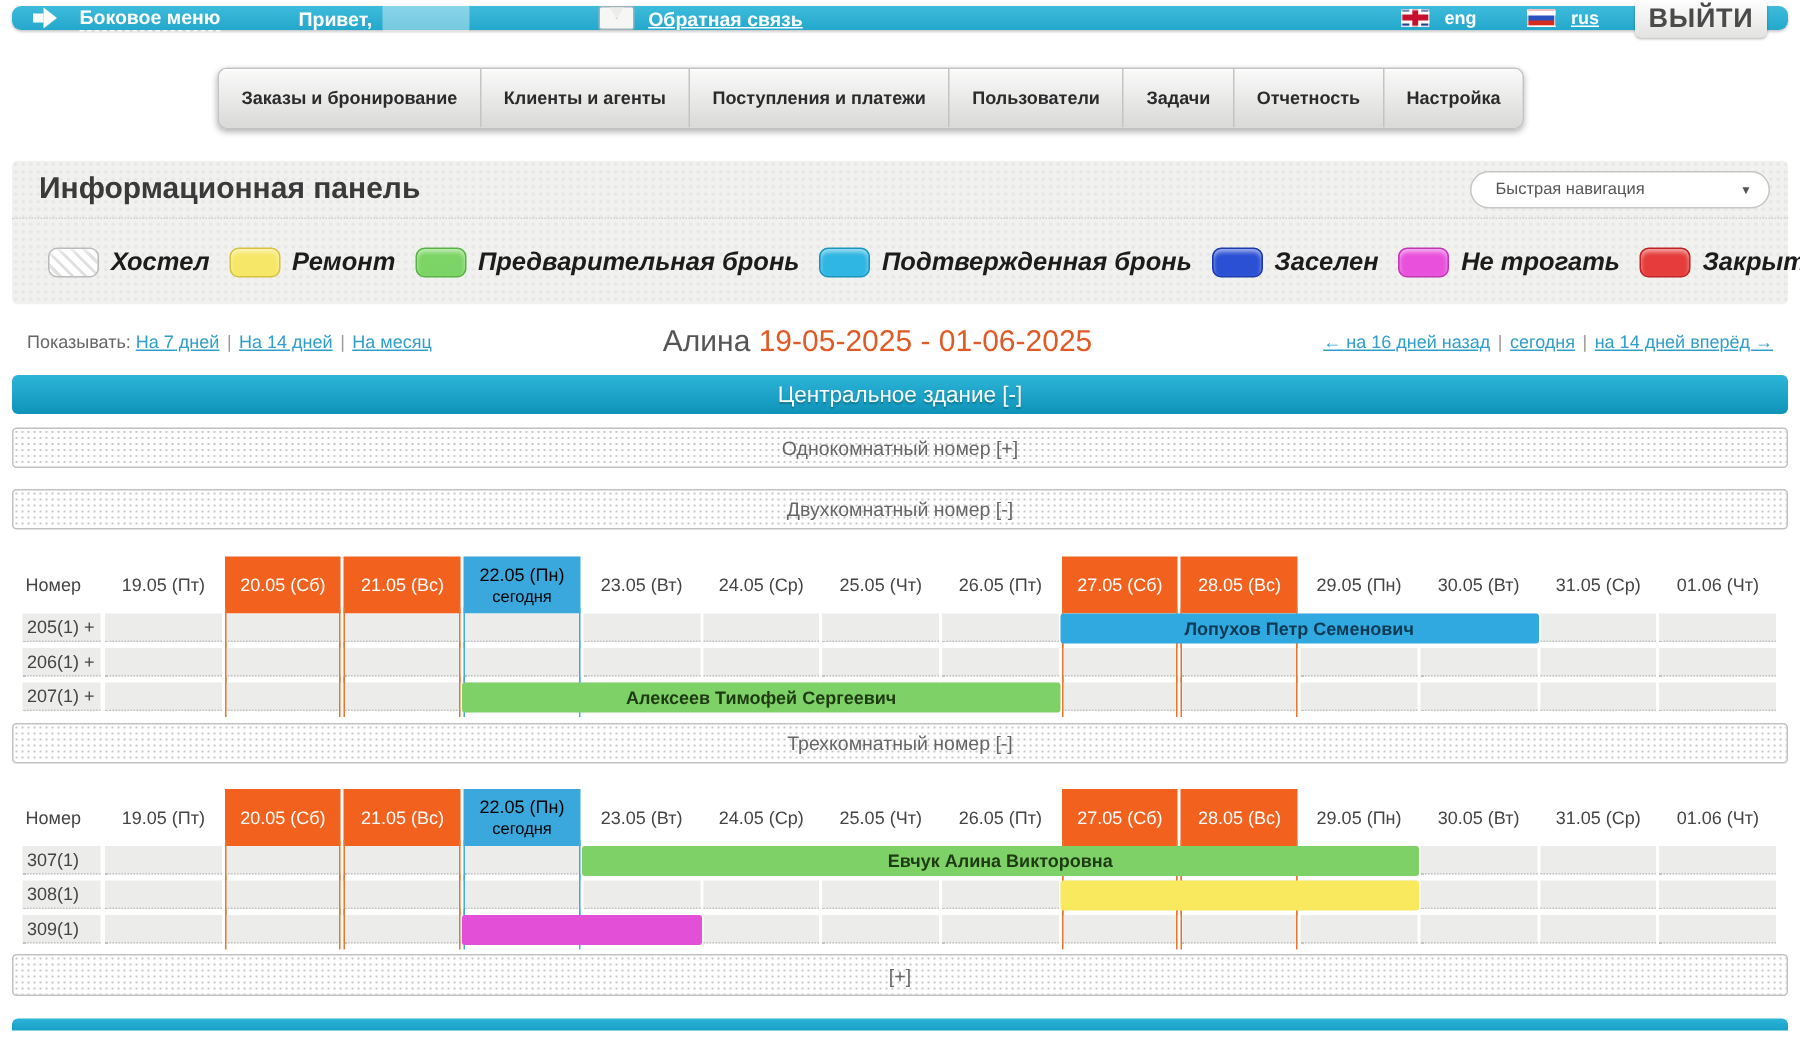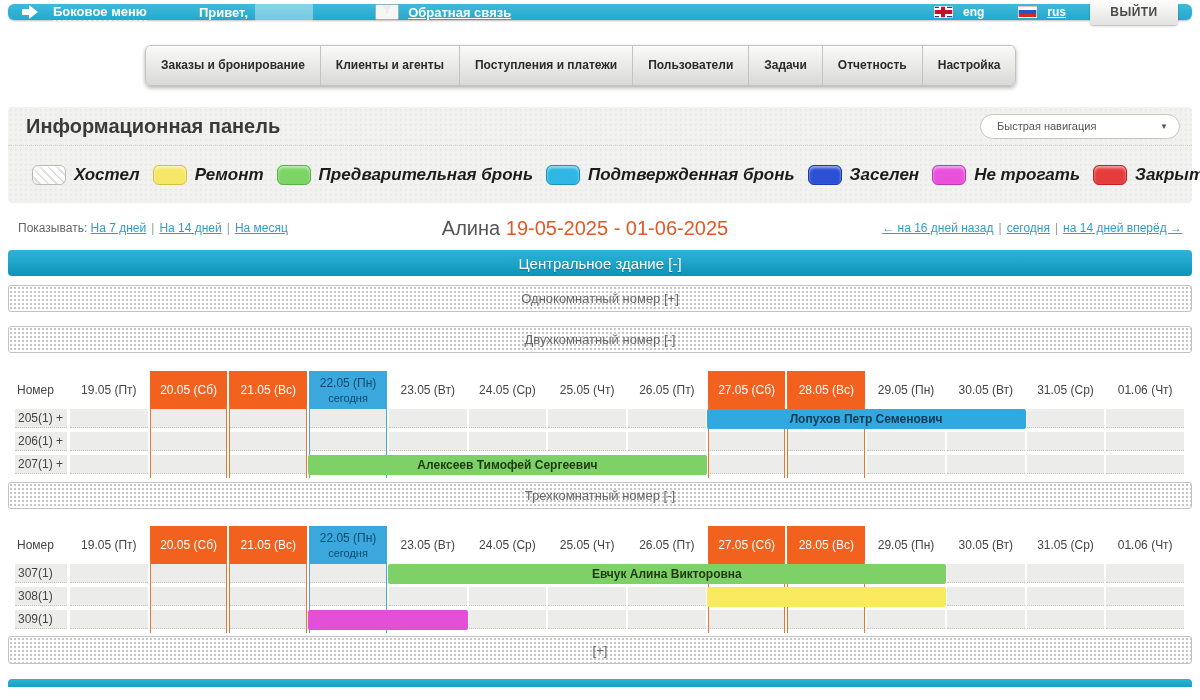--- a/index.html
+++ b/index.html
@@ -12,37 +12,37 @@
     display:flex; align-items:center; padding:0 14px; color:#fff; }
   .arrow-icon { display:inline-flex; align-items:center; margin-right:8px; }
   .arrow-icon .bar { width:7px; height:6px; background:#fdfdfd; }
   .arrow-icon .tri { width:0; height:0; border:7px solid transparent; border-left:9px solid #fdfdfd; }
   .tb-link { font-size:13px; font-weight:bold; color:#fff; cursor:pointer; }
   .dotted-u { border-bottom:1px dashed rgba(255,255,255,.85); padding-bottom:1px; }
   .solid-u { text-decoration:underline; }
   .greeting { margin-left:52px; font-size:13px; font-weight:bold; }
   .redacted { width:58px; height:18px; margin-left:7px; border-radius:2px;
     background:rgba(255,255,255,.38); }
-  .mail-wrap { display:flex; align-items:center; margin-left:62px; }
+  .mail-wrap { display:flex; align-items:center; margin-left:86px; }
   .envelope-icon { width:24px; height:16px; background:#f6f6f4; border:1px solid #9fb2ba;
     border-radius:2px; position:relative; overflow:hidden; margin-right:9px; }
   .envelope-icon::before { content:""; position:absolute; left:3px; right:3px; top:-6px; height:12px;
     border:1px solid #b9c6cc; background:#ececea; transform:rotate(0deg) skewX(0deg);
     clip-path:polygon(0 0,100% 0,50% 100%); }
   .tb-right { margin-left:auto; display:flex; align-items:center; gap:10px; }
   .flag { width:19px; height:12px; border:1px solid rgba(255,255,255,.7); }
   .flag-uk { background-color:#26418f; background-image:
     linear-gradient(90deg, transparent calc(50% - 2px), #c8102e calc(50% - 2px), #c8102e calc(50% + 2px), transparent calc(50% + 2px)),
     linear-gradient(transparent calc(50% - 2px), #c8102e calc(50% - 2px), #c8102e calc(50% + 2px), transparent calc(50% + 2px)),
     linear-gradient(90deg, transparent calc(50% - 4px), #fff calc(50% - 4px), #fff calc(50% + 4px), transparent calc(50% + 4px)),
     linear-gradient(transparent calc(50% - 4px), #fff calc(50% - 4px), #fff calc(50% + 4px), transparent calc(50% + 4px)); }
   .flag-ru { background:linear-gradient(#fff 0 34%, #2a52be 34% 67%, #d52b1e 67% 100%); }
   .lang { font-size:12px; font-weight:bold; color:#fff; cursor:pointer; }
   .logout-btn { margin-left:14px; width:88px; height:25px; border-radius:4px;
-    background:linear-gradient(#fefefe,#e2e2e0); color:#4a4a4a; font-size:12px; font-weight:bold;
+    background:linear-gradient(#fefefe,#e2e2e0); color:#4a4a4a; font-size:18px; font-weight:bold;
     text-transform:uppercase; display:flex; align-items:center; justify-content:center;
     box-shadow:0 1px 2px rgba(0,0,0,.3); cursor:pointer; letter-spacing:.5px; }
 
   
   .nav-row { margin:25px 0 0 145px; }
   .tabs { display:inline-flex; background:linear-gradient(#fafafa,#d9d9d7);
     border:1px solid #c2c2c0; border-radius:6px; box-shadow:0 2px 4px rgba(0,0,0,.3); overflow:hidden; }
   .tab { padding:0 15px; line-height:39px; font-size:12px; font-weight:bold; color:#2b2b2b;
     border-right:1px solid #c4c4c2; box-shadow:inset 0 1px 0 #fff; cursor:pointer; white-space:nowrap; }
   .tab:last-child { border-right:none; }
@@ -103,21 +103,21 @@
 
   
   .grid { margin:18px 15px 0; }
   #grid-1 { margin-top:17px; }
   .grid-header { display:flex; height:38px; font-size:12px; color:#444; }
   .col-room { width:54px; display:flex; align-items:center; padding-left:2px; }
   .day-strip { flex:1; display:flex; }
   .day-cell { flex:1; margin:0 1px; display:flex; flex-direction:column; align-items:center;
     justify-content:center; text-align:center; cursor:pointer; }
   .day-cell.weekend { color:#fff; }
-  .day-cell.today { color:#0c4a6e; }
+  .day-cell.today { color:#000000; }
   .day-sub { font-size:11px; margin-top:2px; }
   .grid-row { display:flex; height:23px; }
   .room-label { width:52px; height:19px; margin-right:2px; background:#ececea;
     border-bottom:1px dotted #c2c2c0; font-size:12px; color:#444;
     display:flex; align-items:center; padding-left:3px; cursor:pointer; }
   .date-area { flex:1; position:relative; display:flex; }
   .cell { flex:1; height:19px; margin:0 1px; background:#ececea; border-bottom:1px dotted #c2c2c0; }
   .vline { position:absolute; top:-4px; bottom:0; border-left:1px solid; border-right:1px solid;
     pointer-events:none; z-index:1; }
   .booking { position:absolute; top:0; height:20px; border-radius:2px; z-index:2;

